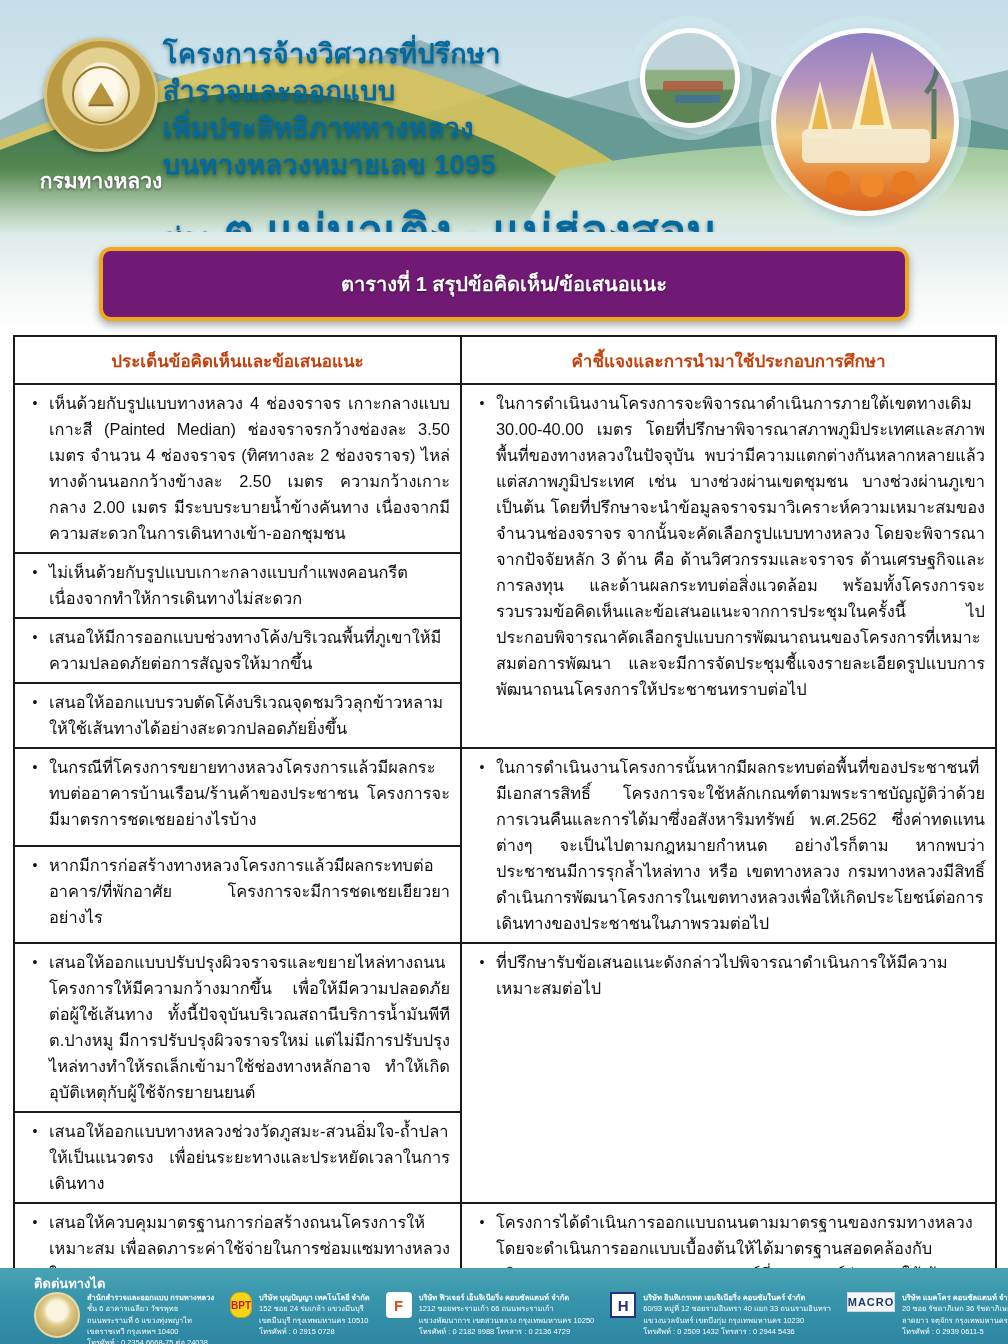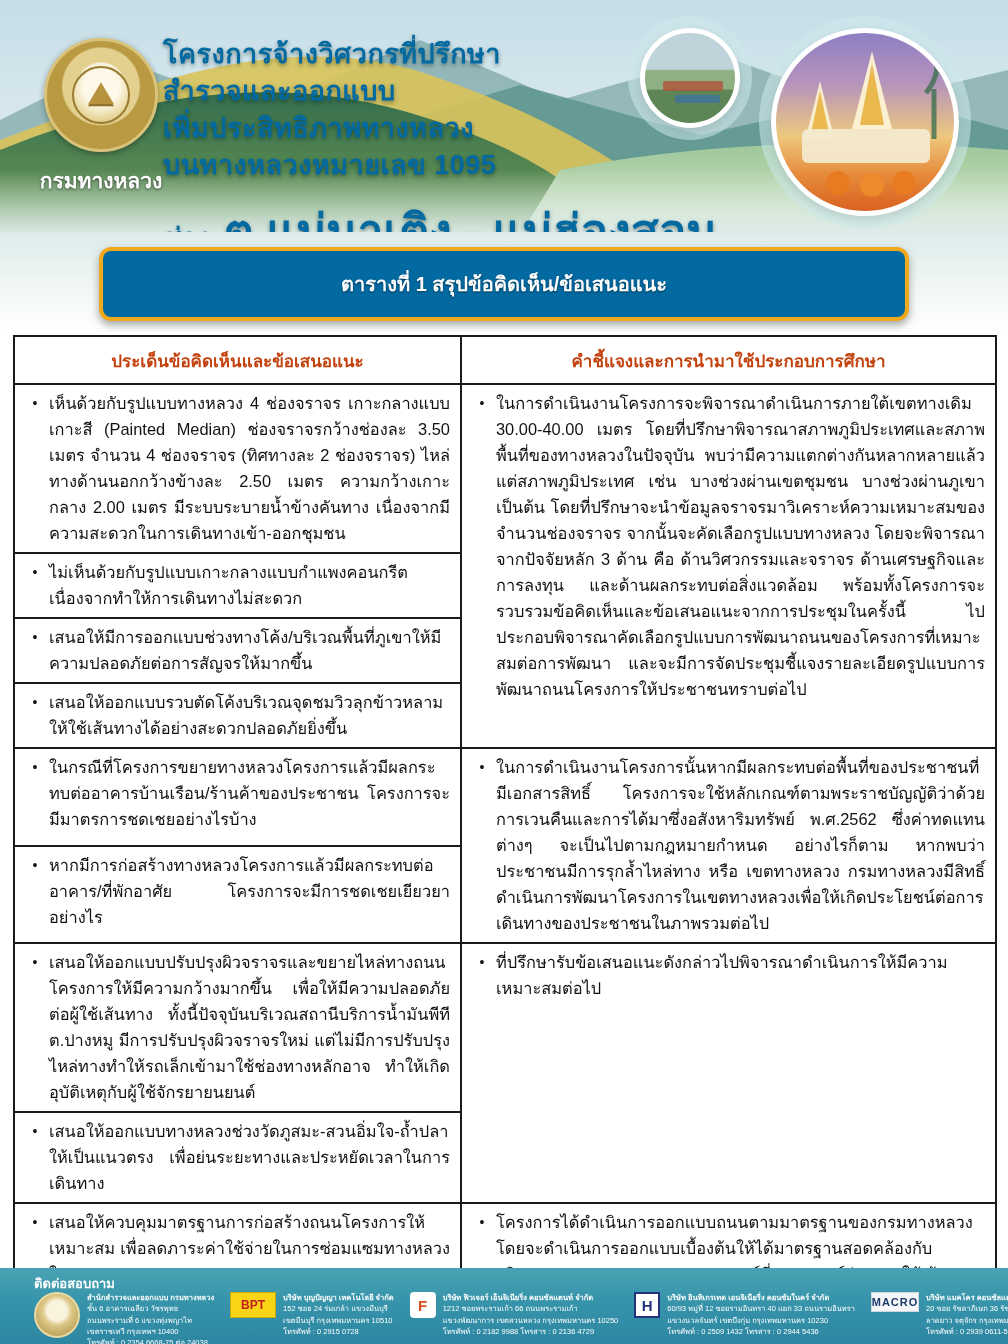--- a/index.html
+++ b/index.html
@@ -37,21 +37,21 @@
   .photo-small { left:640px; top:28px; width:100px; height:100px;
           background:linear-gradient(180deg,#bed3da 0 40%, #8fb083 42% 62%, #5d8555 64% 100%); }
   .photo-small .speck1 { position:absolute; left:18px; top:48px; width:60px; height:10px; background:#b1523a; opacity:.8; border-radius:2px; }
   .photo-small .speck2 { position:absolute; left:30px; top:62px; width:45px; height:8px; background:#3d6fa8; opacity:.7; border-radius:2px; }
   .photo-large { left:771px; top:28px; width:188px; height:188px;
           background:linear-gradient(180deg,#8f7fc2 0%, #b593bd 28%, #eec87e 58%, #e68a3a 80%, #d9611f 100%); }
   .spires { position:absolute; left:0; top:0; }
 
   
   .banner { position:absolute; left:99px; top:247px; width:810px; height:74px;
-          background:#0369a1; border:4px solid #f0a81c; border-radius:12px;
+          background:#701a75; border:4px solid #f0a81c; border-radius:12px;
           box-shadow:0 4px 8px rgba(0,0,0,.35);
           display:flex; flex-direction:column; justify-content:center; align-items:center; gap:5px;
           color:#ffffff; font-weight:bold; text-shadow:0 1px 2px rgba(0,0,0,.5); }
   .banner-l1 { font-size:20px; }
   .banner-l2 { font-size:19px; }
 
   
   table.main { position:absolute; left:13px; top:335px; width:982px;
           border-collapse:collapse; table-layout:fixed; background:#ffffff; }
   table.main th, table.main td { border:2px solid #1a1a1a; vertical-align:top; }
@@ -65,22 +65,22 @@
           background:linear-gradient(180deg,#4aa3b4 0%, #3795ab 40%, #2d86a2 100%); color:#ffffff; }
   .f-head { position:absolute; left:34px; top:5px; font-size:13px; font-weight:bold; }
   .contacts { position:absolute; left:34px; top:24px; width:950px; display:flex; gap:16px; align-items:flex-start; }
   .contact { display:flex; gap:7px; align-items:flex-start; }
   .clines { font-size:7.5px; line-height:1.5; white-space:nowrap; }
   .cname { font-weight:bold; }
   .clogo { flex:0 0 auto; display:flex; align-items:center; justify-content:center; }
   .logo-doh { width:46px; height:46px; border-radius:50%;
           background:radial-gradient(circle at 50% 40%, #faf3de 0 30%, #dcc887 45%, #a8893b 100%);
           border:2px solid #e8d9a5; }
-  .logo-bpt { width:46px; height:26px; border-radius:0; background:#f7d516; border:1px solid #caa90e;
-          color:#c21d1d; font-size:12px; font-weight:bold; }
+  .logo-bpt { width:22px; height:26px; border-radius:9px; background:#f7d516; border:1px solid #caa90e;
+          color:#c21d1d; font-size:10px; font-weight:bold; }
   .logo-future { width:26px; height:26px; border-radius:4px; background:#ffffff;
           color:#d94f1e; font-size:15px; font-weight:bold; }
   .logo-iec { width:26px; height:26px; background:#ffffff; border:2px solid #24317e;
           color:#24317e; font-size:15px; font-weight:bold; }
   .logo-macro { width:48px; height:20px; background:#f4f6f8; color:#1d3a6b;
           font-size:11px; font-weight:bold; letter-spacing:1px; border:1px solid #cfd8e0; }
 </style>
 </head>
 <body>
 
@@ -265,21 +265,21 @@
           <div class="item">
               <span class="bullet">•</span>
               <span class="txt">โครงการได้ดำเนินการออกแบบถนนตามมาตรฐานของกรมทางหลวง โดยจะดำเนินการออกแบบเบื้องต้นให้ได้มาตรฐานสอดคล้องกับปริมาณจราจรและประเภทของรถยนต์ที่คาดการณ์ว่าจะมาใช้เส้นทางในอนาคต โดยทั่วไปจะมีอายุการใช้งานประมาณ 15 – 20 ปี แต่อย่างไรก็ตามกรมทางหลวง จะมีการบำรุงรักษาทางตลอดอายุของถนนโครงการ</span>
             </div>
         </td>
       </tr>
     </tbody>
   </table>
 
   <div class="footer">
-    <div class="f-head">ติดต่อสอบถาม</div>
+    <div class="f-head">ติดต่นทางได</div>
     <div class="contacts">
 
       <div class="contact">
         <div class="clogo logo-doh"></div>
         <div class="clines">
           <div class="cname">สำนักสำรวจและออกแบบ กรมทางหลวง</div>
           <div>ชั้น 6 อาคารเฉลียว วัชรพุทธ</div>
           <div>ถนนพระรามที่ 6 แขวงทุ่งพญาไท</div>
           <div>เขตราชเทวี กรุงเทพฯ 10400</div>
           <div>โทรศัพท์ : 0 2354 6668-75 ต่อ 24038</div>

